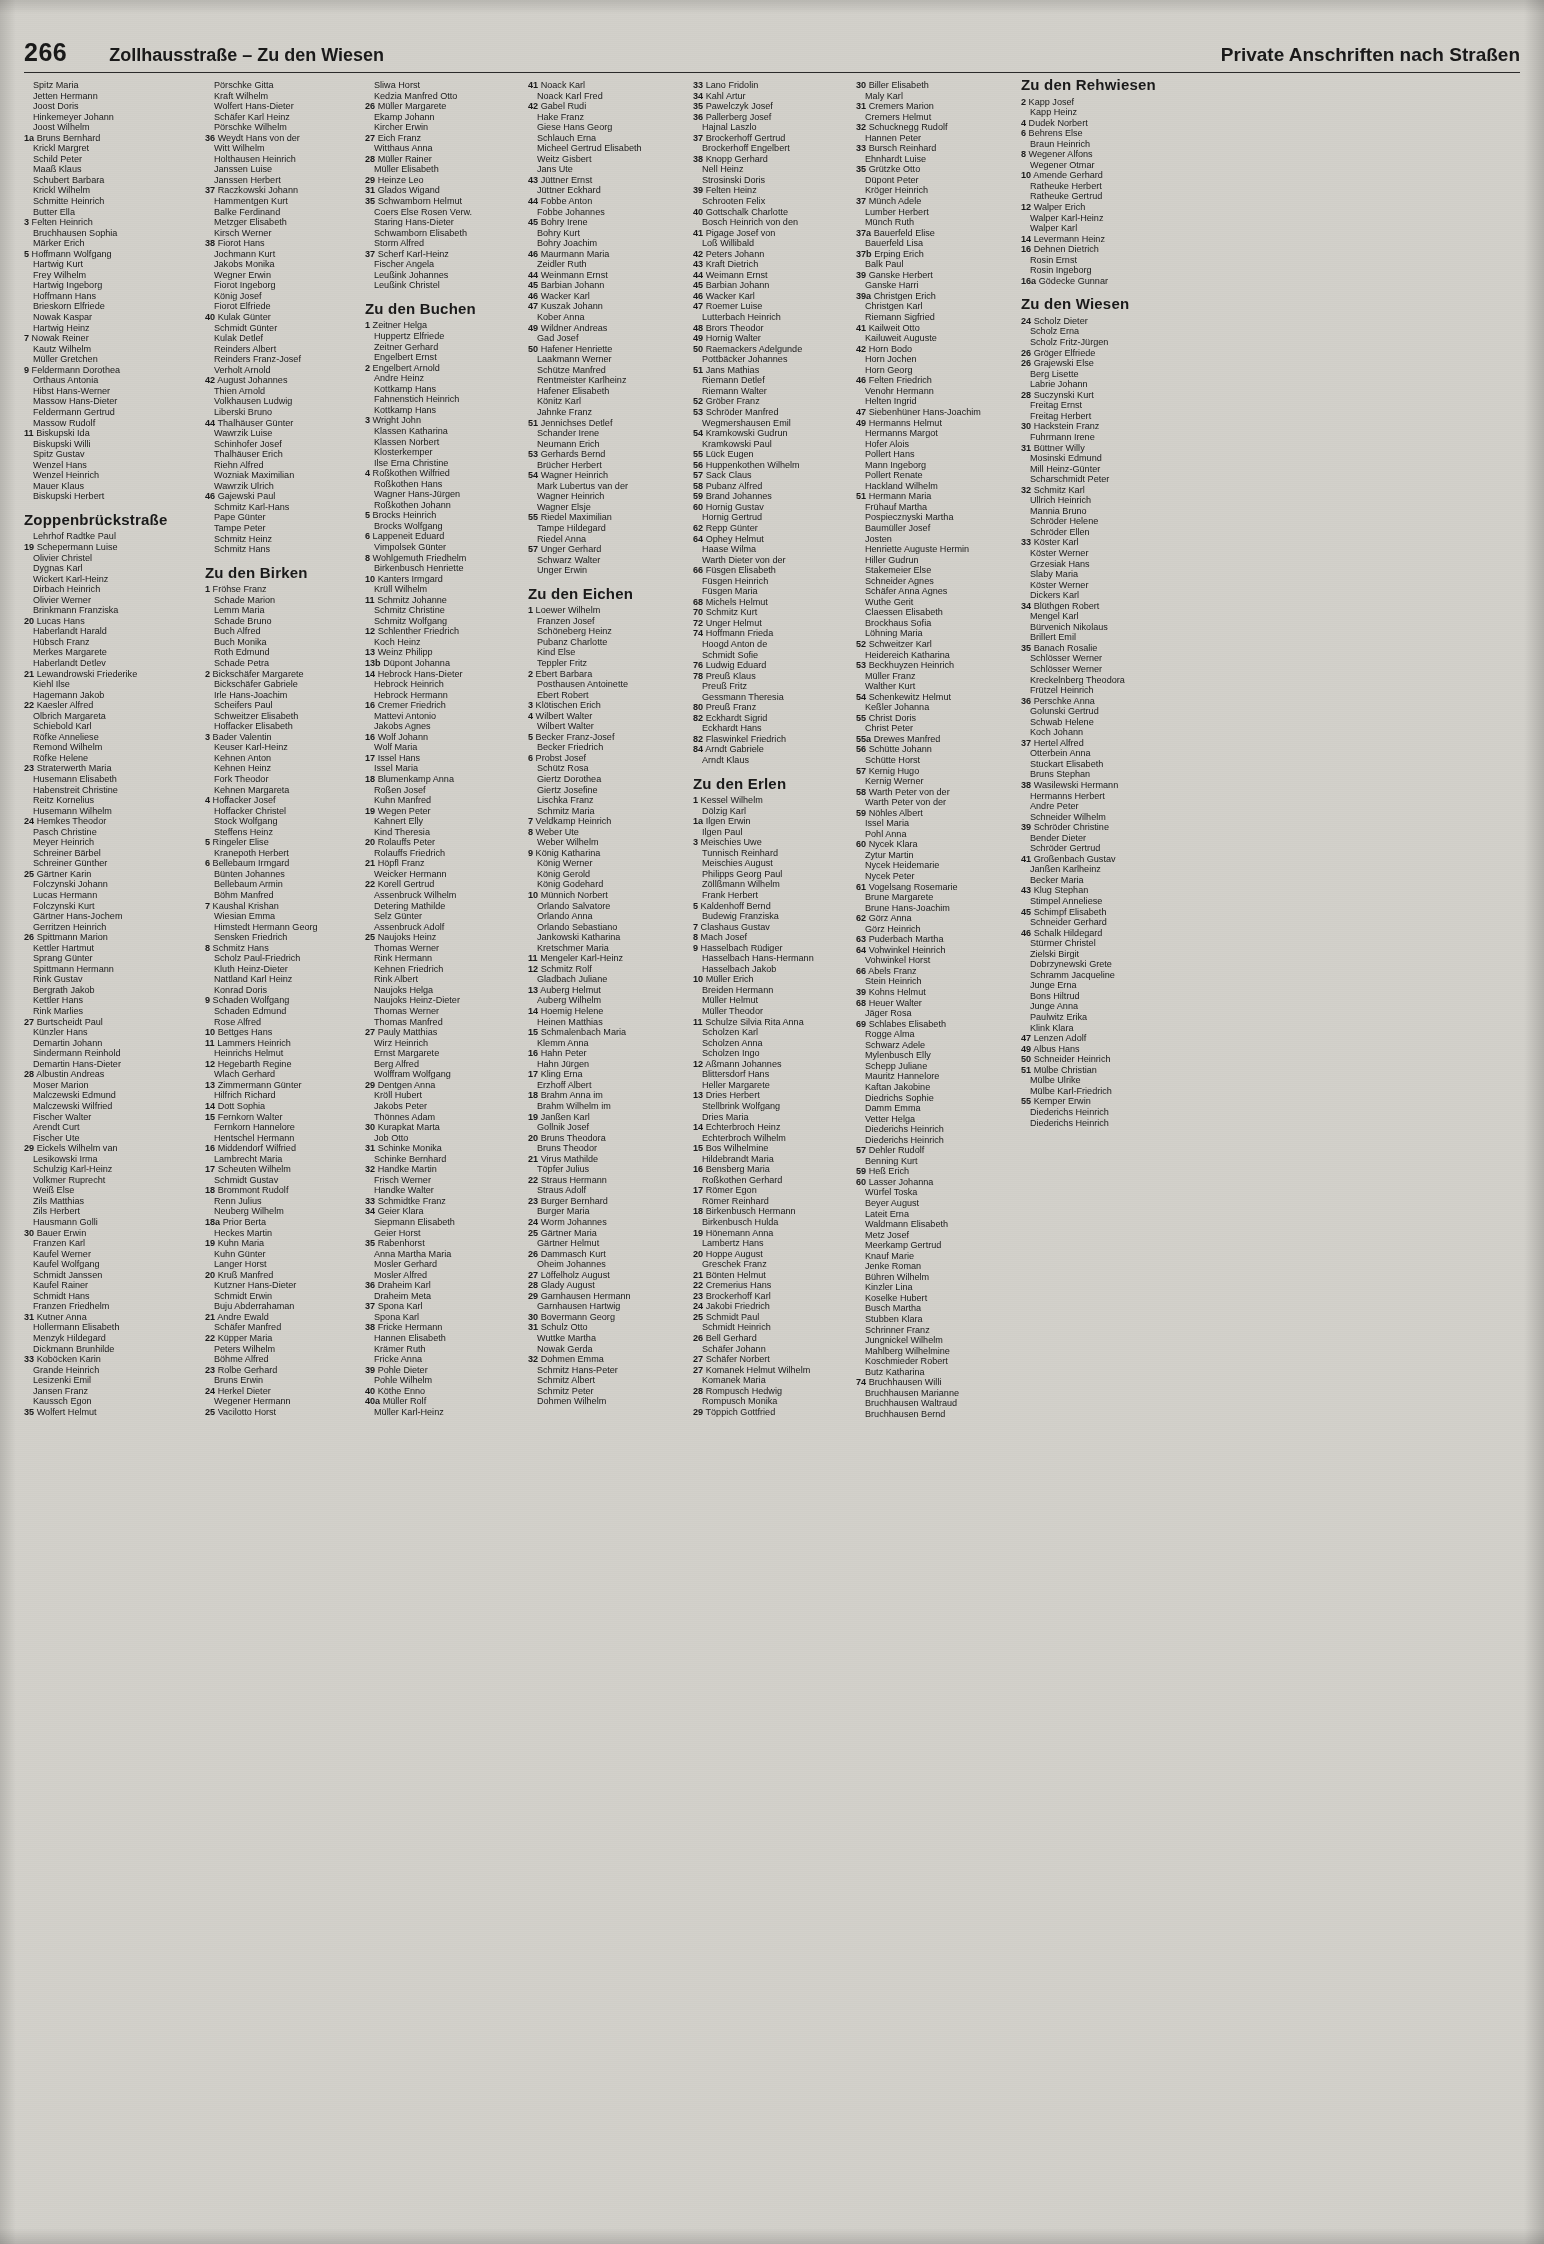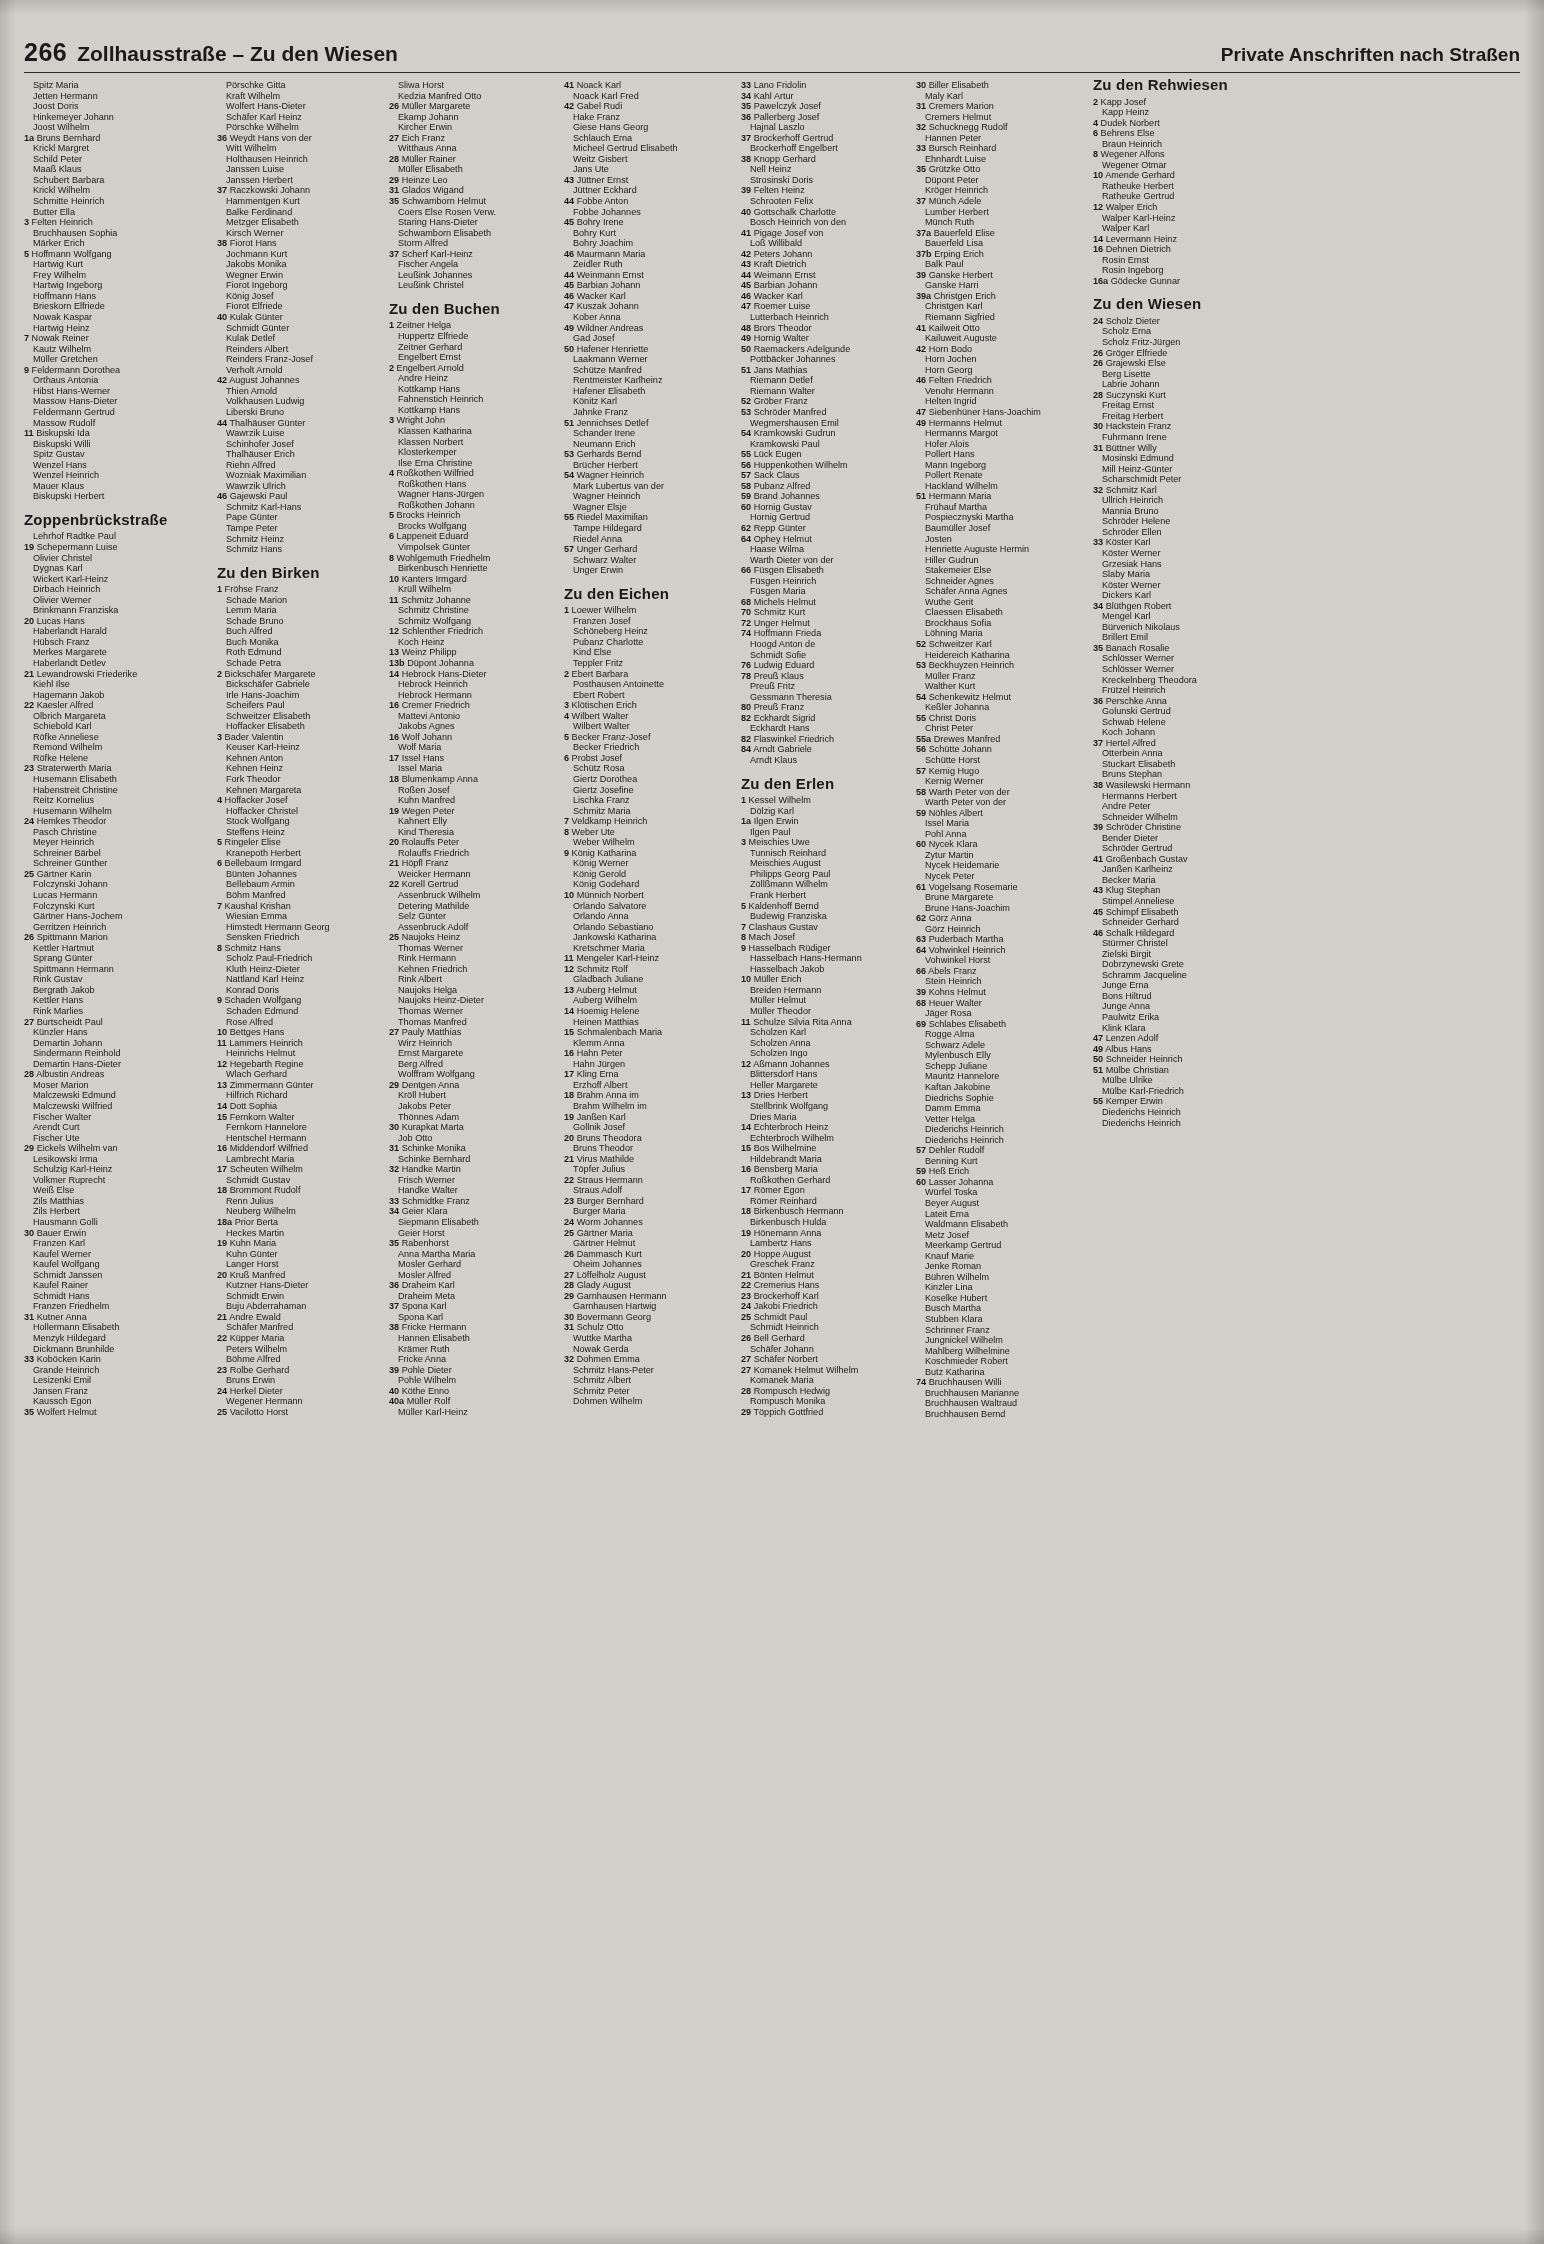--- a/index.html
+++ b/index.html
@@ -29,31 +29,31 @@
       repeating-linear-gradient(0deg, rgba(0,0,0,0.012) 0px, rgba(0,0,0,0.012) 1px, rgba(255,255,255,0.012) 1px, rgba(255,255,255,0.012) 2px);
     pointer-events:none;
   }
   header.pagehead{
     position:absolute;
     top:38px;left:24px;right:24px;
     display:flex;align-items:baseline;justify-content:space-between;
   }
   .head-left{display:flex;align-items:baseline;gap:10px;}
   .folio{font-size:25px;font-weight:bold;letter-spacing:0.5px;}
-  .head-title{font-size:21px;font-weight:bold;}
+  .head-title{font-size:18px;font-weight:bold;margin-left:32px;}
   .head-right{font-size:19px;font-weight:bold;}
   .rule{
     position:absolute;left:24px;right:24px;top:72px;
     border-top:1.6px solid #2a2a2a;
   }
   .columns{
     position:absolute;
     left:24px;right:18px;top:80px;bottom:10px;
     display:flex;
-    gap:16px;
+    gap:4px;
   }
   .col{
     flex:1 1 0;
     padding-right:6px;
     font-size:9.1px;
     line-height:10.55px;
   }
   .col.c1{flex:0 0 171px;}
   .col.c2{flex:0 0 150px;}
   .col.c3{flex:0 0 153px;}

